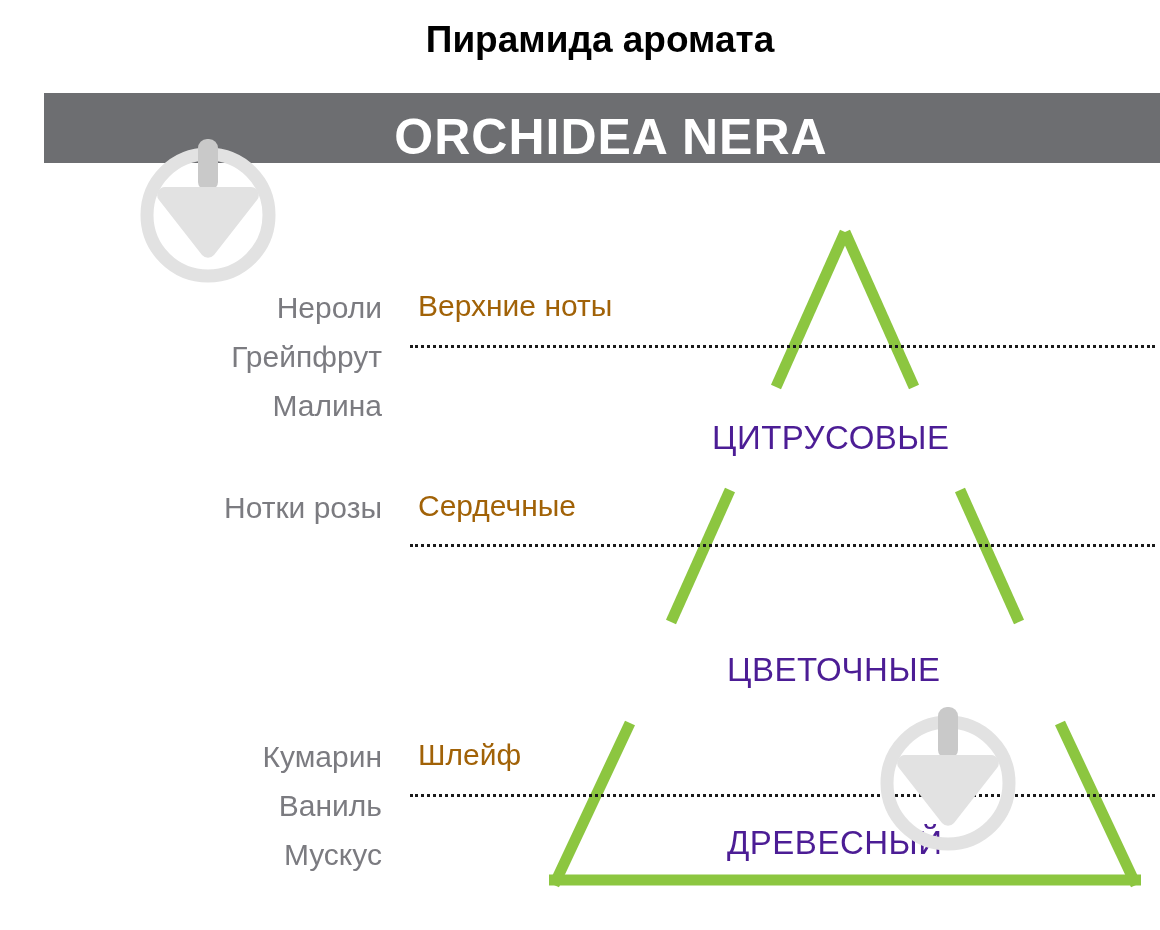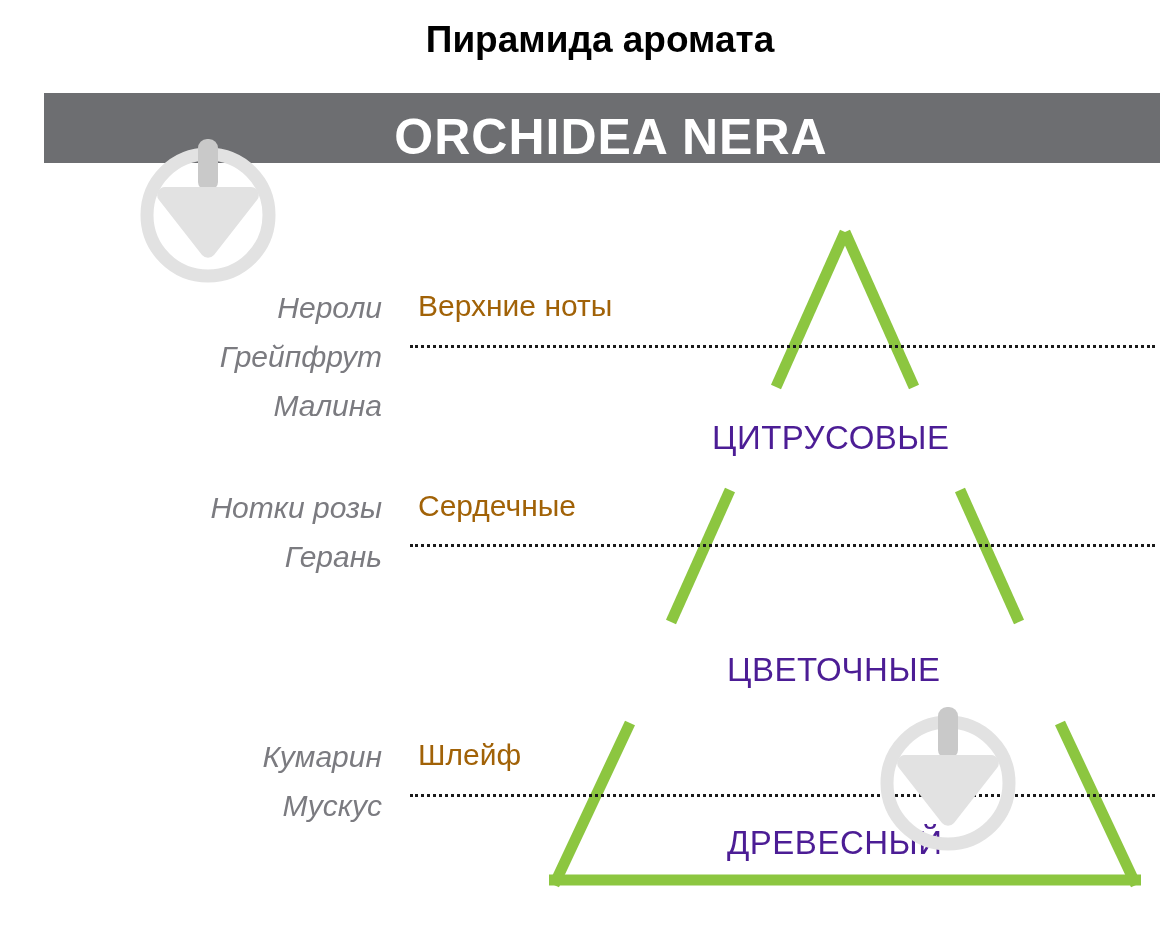--- a/index.html
+++ b/index.html
@@ -70,21 +70,21 @@
 
   
   .note-group {
     position: absolute;
     text-align: right;
     color: #7b7b80;
     font-size: 30px;
     line-height: 49px;
     white-space: nowrap;
   }
-  .note-group .note-line { display: block; font-style: italic; }
+  .note-group .note-line { display: block; }
 
   .group-top    { right: 778px; top: 283px; }
   .group-heart  { right: 778px; top: 483px; }
   .group-base   { right: 778px; top: 732px; }
 
   
   .stage-label {
     position: absolute;
     left: 418px;
     color: #a16207;
@@ -181,23 +181,23 @@
 <div class="note-group group-top">
   <span class="note-line">Нероли</span>
   <span class="note-line">Грейпфрут</span>
   <span class="note-line">Малина</span>
 </div>
 <div class="stage-label stage-top">Верхние ноты</div>
 <div class="family-label family-citrus">ЦИТРУСОВЫЕ</div>
 
 <div class="note-group group-heart">
   <span class="note-line">Нотки розы</span>
-  <span class="note-line">Герань</span>
 </div>
 <div class="stage-label stage-heart">Сердечные</div>
 <div class="family-label family-floral">ЦВЕТОЧНЫЕ</div>
 
 <div class="note-group group-base">
   <span class="note-line">Кумарин</span>
+  <span class="note-line">Ваниль</span>
   <span class="note-line">Мускус</span>
 </div>
 <div class="stage-label stage-base">Шлейф</div>
 <div class="family-label family-woody">ДРЕВЕСНЫЙ</div>
 
 </body></html>

